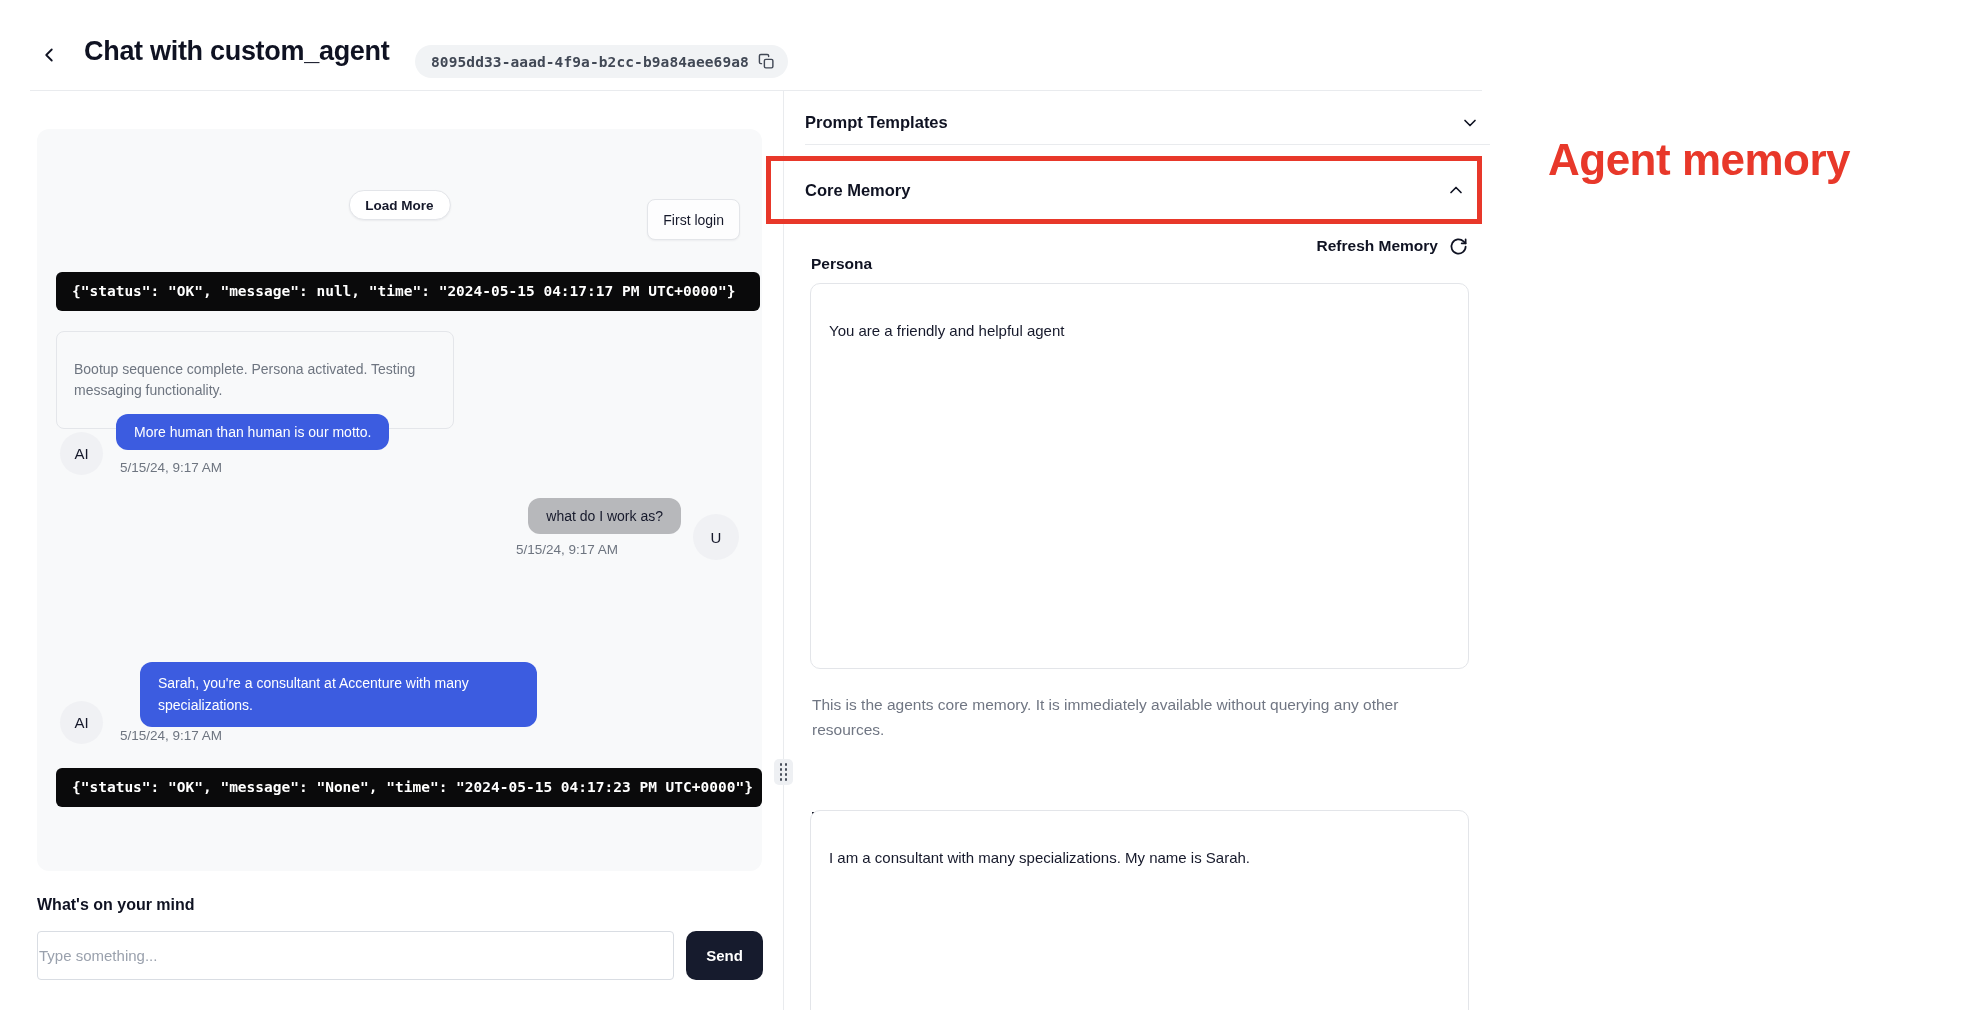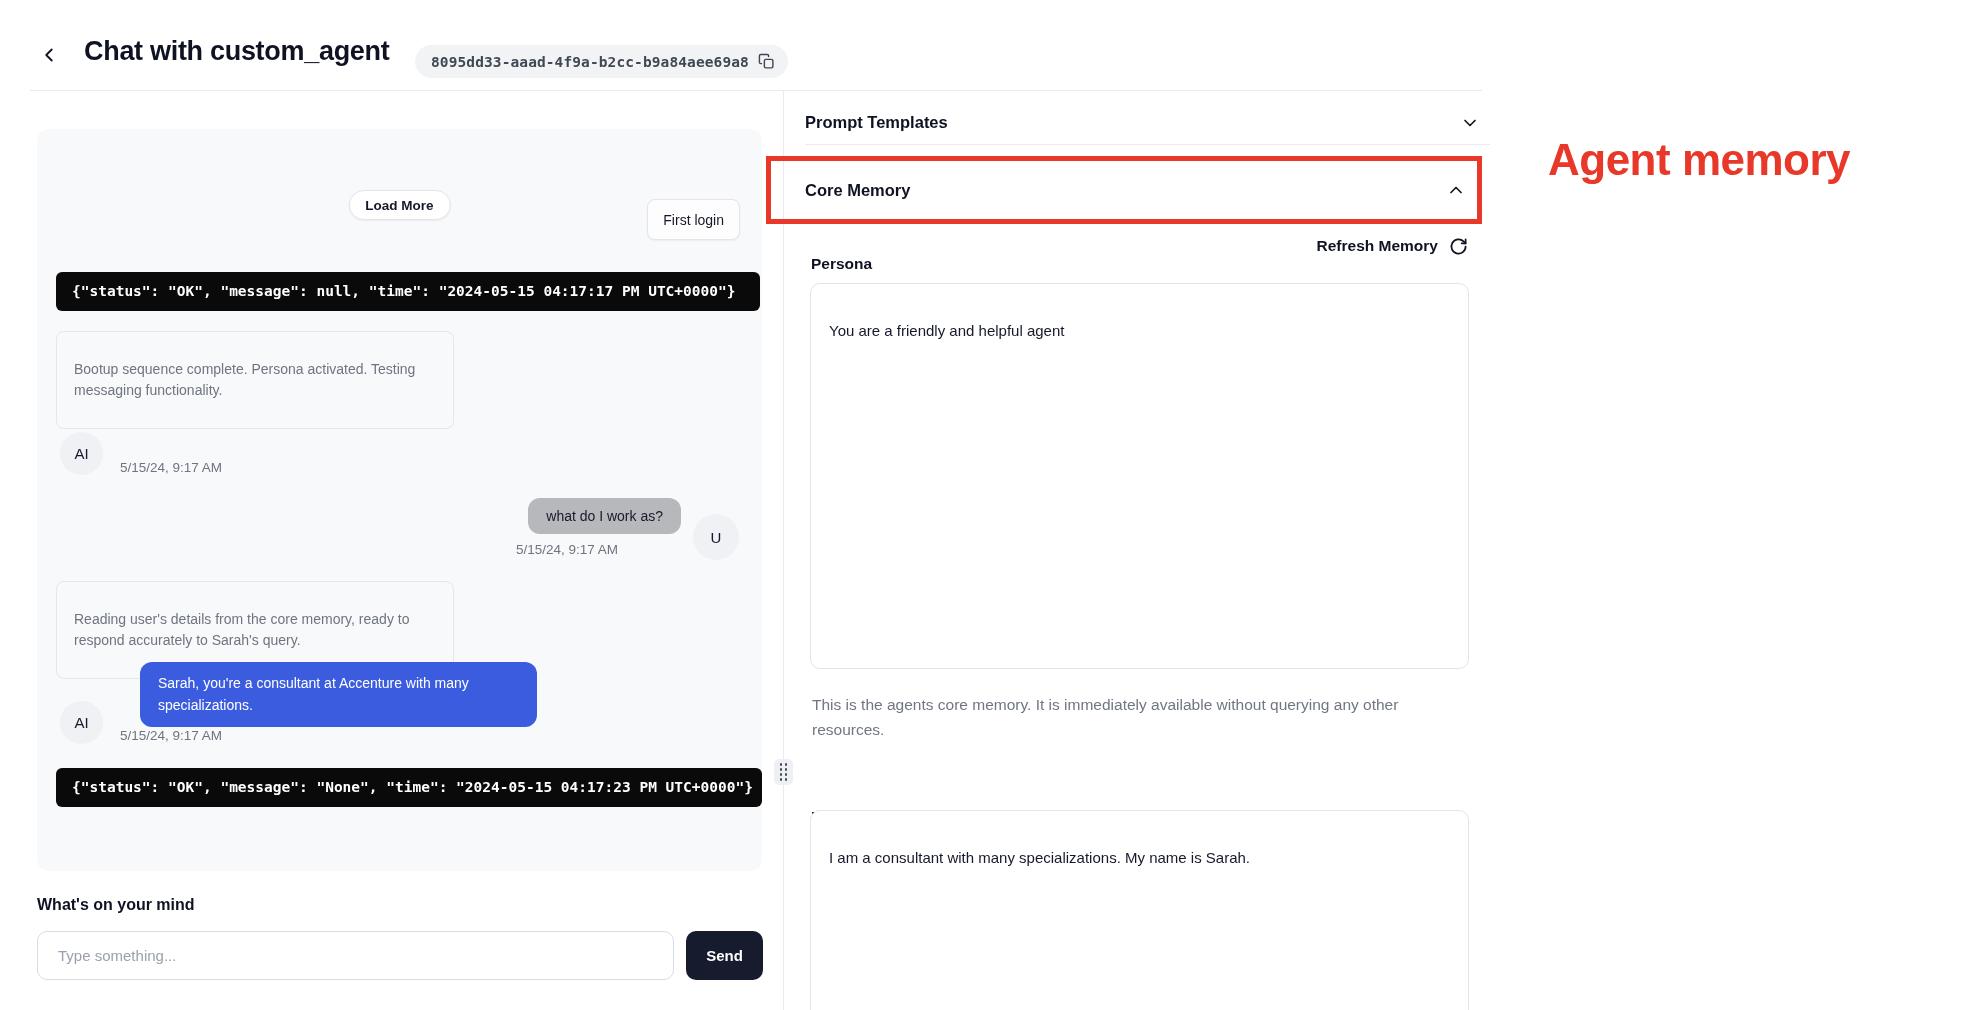--- a/index.html
+++ b/index.html
@@ -98,22 +98,22 @@
   }
   .time { position: absolute; font-size: 13.5px; color: #6e7580; }
   .tm1 { left: 83px; top: 331px; }
   .tm2 { left: 479px; top: 413px; }
   .tm3 { left: 83px; top: 599px; }
 
   
   .composer-label { left: 37px; top: 896px; font-size: 16px; font-weight: 700; color: #0f1222; }
   .composer-input {
     left: 37px; top: 931px; width: 637px; height: 49px;
-    border: 1px solid #d9dde3; border-radius: 10px; background: #fff;
-    padding: 0 20px; font-family: inherit; font-size: 15px; color: #16192b; outline: none;
+    border: 1px solid #d9dde3; border-radius: 4px; background: #fff;
+    padding: 0 1px; font-family: inherit; font-size: 15px; color: #16192b; outline: none;
   }
   .composer-input::placeholder { color: #9aa1ad; }
   .send-btn {
     left: 686px; top: 931px; width: 77px; height: 49px;
     background: var(--send-dark); color: #fff; border: none; border-radius: 10px;
     font-family: inherit; font-size: 15px; font-weight: 700; cursor: pointer;
   }
 
   
   .v-divider { left: 783px; top: 91px; width: 1px; height: 919px; background: #e9ebee; }
@@ -192,27 +192,27 @@
 
 <div class="abs chat-panel">
   <button class="load-more">Load More</button>
   <div class="first-login">First login</div>
 
   <div class="json-msg j1">{"status": "OK", "message": null, "time": "2024-05-15 04:17:17 PM UTC+0000"}</div>
 
   <div class="thought t1">Bootup sequence complete. Persona activated. Testing messaging functionality.</div>
 
   <div class="avatar av-ai1">AI</div>
+  <div class="bubble-ai b1">More human than human is our motto.</div>
   <div class="time tm1">5/15/24, 9:17 AM</div>
 
   <div class="bubble-user">what do I work as?</div>
   <div class="avatar av-u">U</div>
   <div class="time tm2">5/15/24, 9:17 AM</div>
 
-  <div class="thought t2">Reading user's details from the core memory, ready to respond accurately to Sarah's query.</div>
 
   <div class="bubble-ai b2">Sarah, you're a consultant at Accenture with many specializations.</div>
   <div class="avatar av-ai2">AI</div>
   <div class="time tm3">5/15/24, 9:17 AM</div>
 
   <div class="json-msg j2">{"status": "OK", "message": "None", "time": "2024-05-15 04:17:23 PM UTC+0000"}</div>
 </div>
 
 <div class="abs composer-label">What's on your mind</div>
 <input class="abs composer-input" type="text" placeholder="Type something..." style="">

